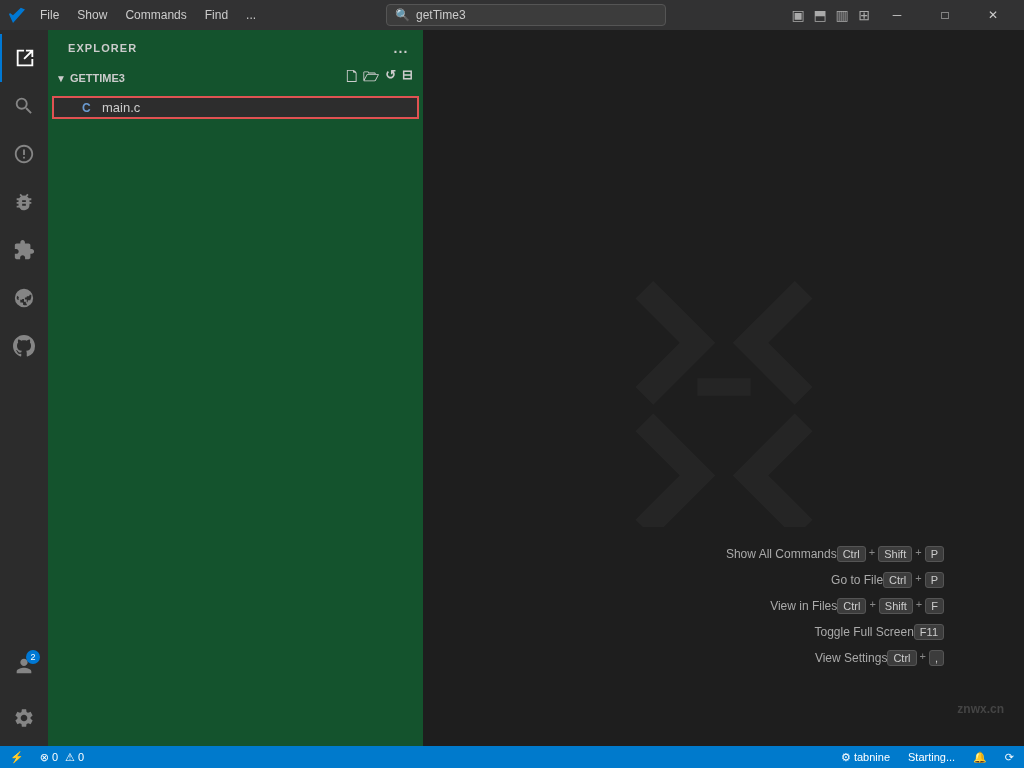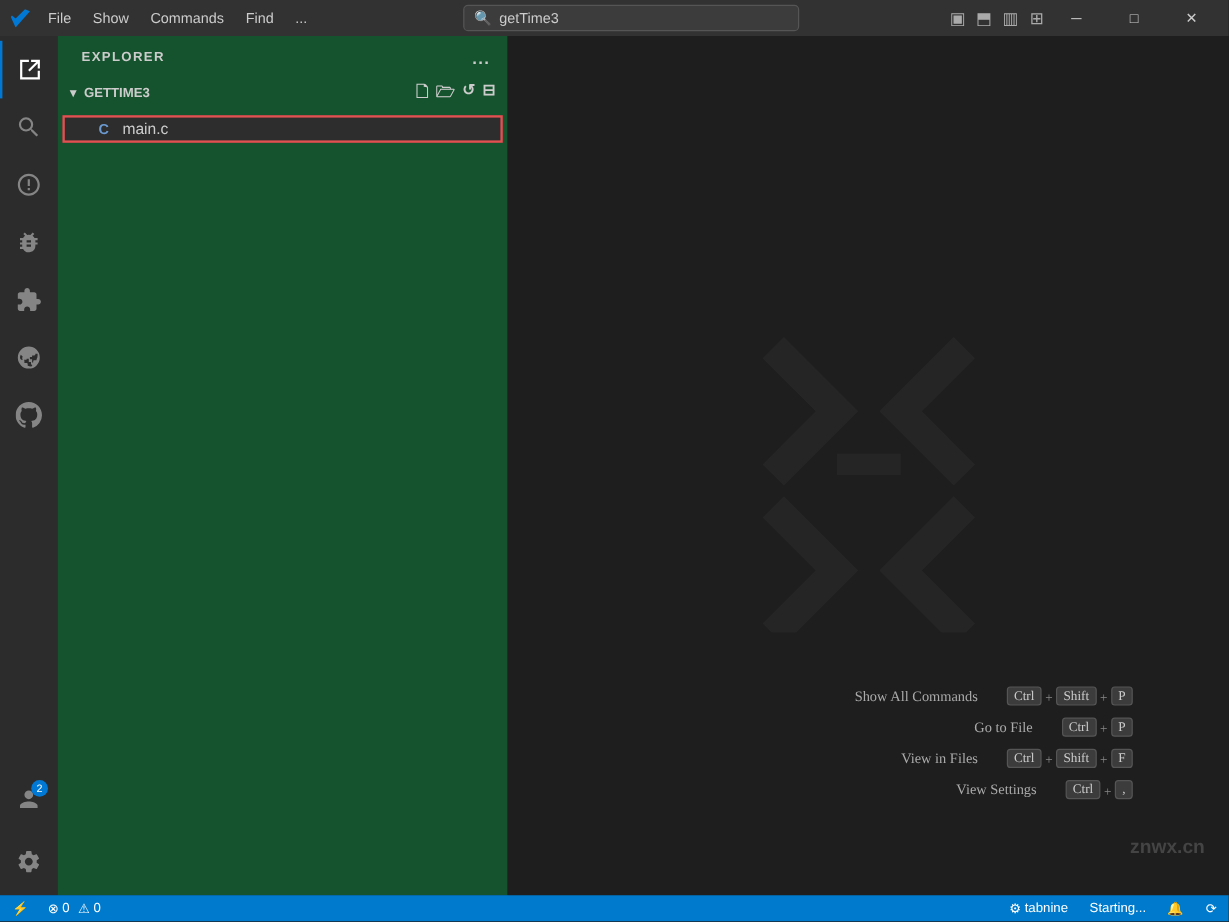--- a/index.html
+++ b/index.html
@@ -268,30 +268,29 @@
       bottom: 80px;
       right: 80px;
       display: flex;
       flex-direction: column;
       gap: 10px;
     }
     .shortcut-row {
       display: flex;
       align-items: center;
       justify-content: flex-end;
-      gap: 24px;
-      font-family: Liberation Serif, serif;
+      gap: 0;
     }
     .shortcut-label {
       color: #aaaaaa;
       font-size: 12px;
     }
     .shortcut-keys {
       display: flex;
-      align-items: flex-end;
+      align-items: flex-start;
       gap: 3px;
     }
     .key-badge {
       background: #3c3c3c;
       border: 1px solid #555;
       border-radius: 3px;
       padding: 1px 5px;
       font-size: 11px;
       color: #cccccc;
     }
@@ -493,30 +492,36 @@
         <span class="shortcut-label">View in Files</span>
         <div class="shortcut-keys">
           <span class="key-badge">Ctrl</span>
           <span class="key-plus">+</span>
           <span class="key-badge">Shift</span>
           <span class="key-plus">+</span>
           <span class="key-badge">F</span>
         </div>
       </div>
       <div class="shortcut-row">
+        <span class="shortcut-label">Toggle Full Screen</span>
+        <div class="shortcut-keys">
+          <span class="key-badge">F11</span>
+        </div>
+      </div>
+      <div class="shortcut-row">
         <span class="shortcut-label">View Settings</span>
         <div class="shortcut-keys">
           <span class="key-badge">Ctrl</span>
           <span class="key-plus">+</span>
           <span class="key-badge">,</span>
         </div>
       </div>
     </div>
 
-    <div style="position:absolute;bottom:30px;right:20px;color:#444;font-size:16px;font-weight:bold;">znwx.cn</div>
+    <div style="position:absolute;bottom:30px;right:20px;color:#444;font-size:12px;font-weight:bold;">znwx.cn</div>
   </div>
 </div>
 
 <div class="statusbar">
   <div class="statusbar-left">
     <div class="status-item">
       <span>⚡</span>
     </div>
     <div class="status-item">
       <span>⊗</span>

